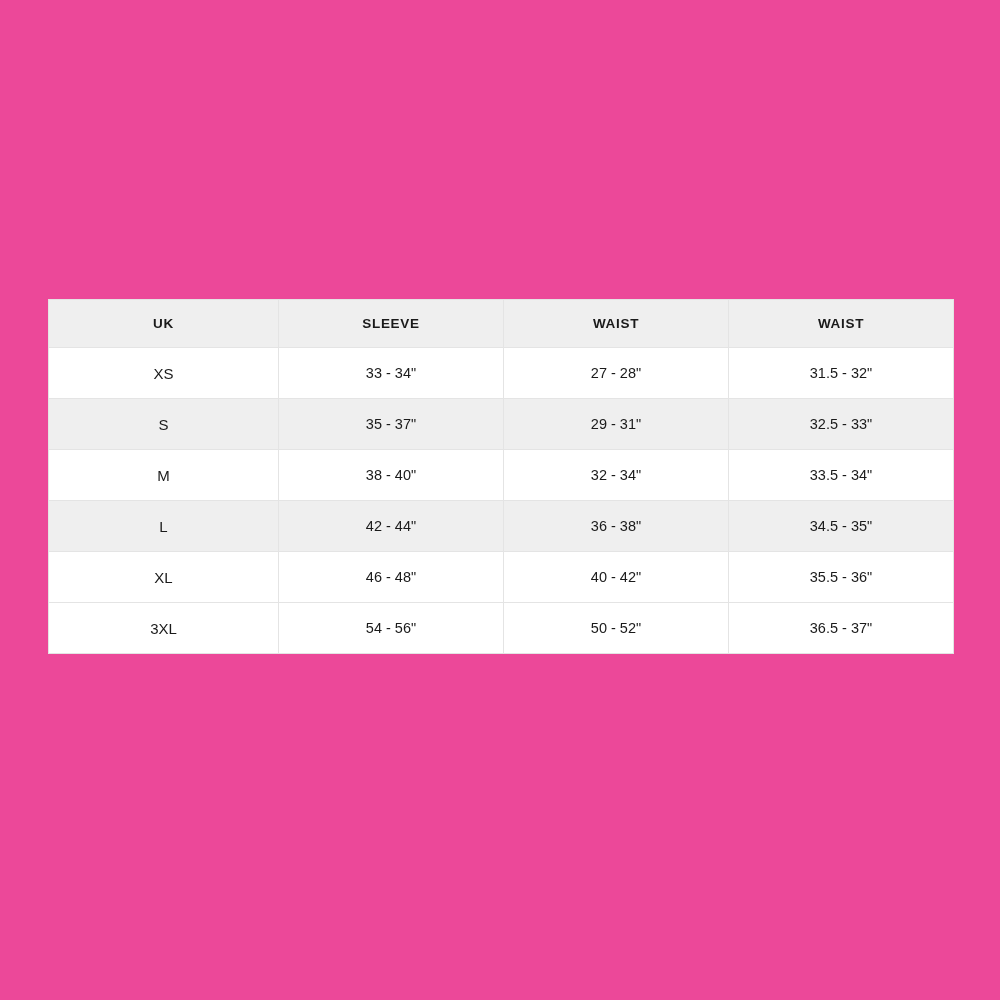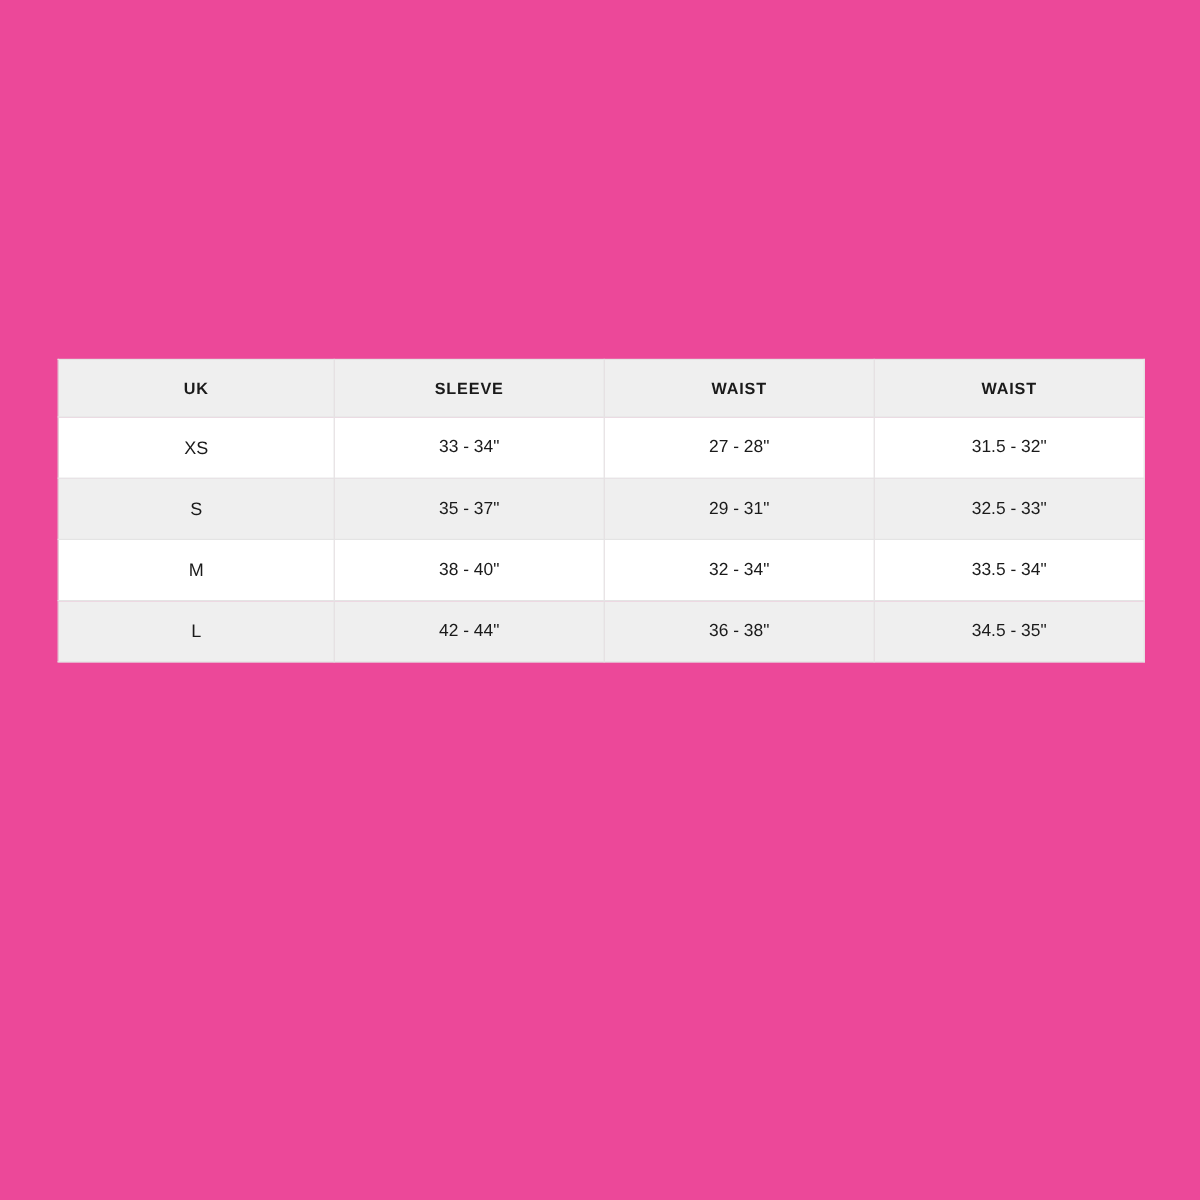--- a/index.html
+++ b/index.html
@@ -100,16 +100,28 @@
           <td>38 - 40"</td>
           <td>32 - 34"</td>
           <td>33.5 - 34"</td>
         </tr>
         <tr class="even">
           <td class="size-cell">L</td>
           <td>42 - 44"</td>
           <td>36 - 38"</td>
           <td>34.5 - 35"</td>
         </tr>
+        <tr class="odd">
+          <td class="size-cell">XL</td>
+          <td>46 - 48"</td>
+          <td>40 - 42"</td>
+          <td>35.5 - 36"</td>
+        </tr>
+        <tr class="odd">
+          <td class="size-cell">3XL</td>
+          <td>54 - 56"</td>
+          <td>50 - 52"</td>
+          <td>36.5 - 37"</td>
+        </tr>
       </tbody>
     </table>
   </div>
 </div>
 
 </body></html>

